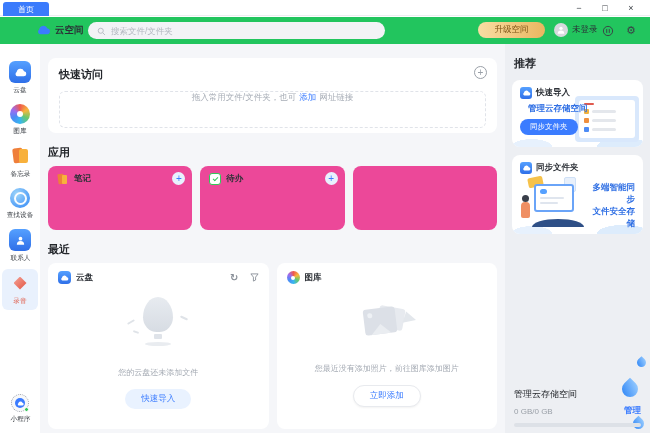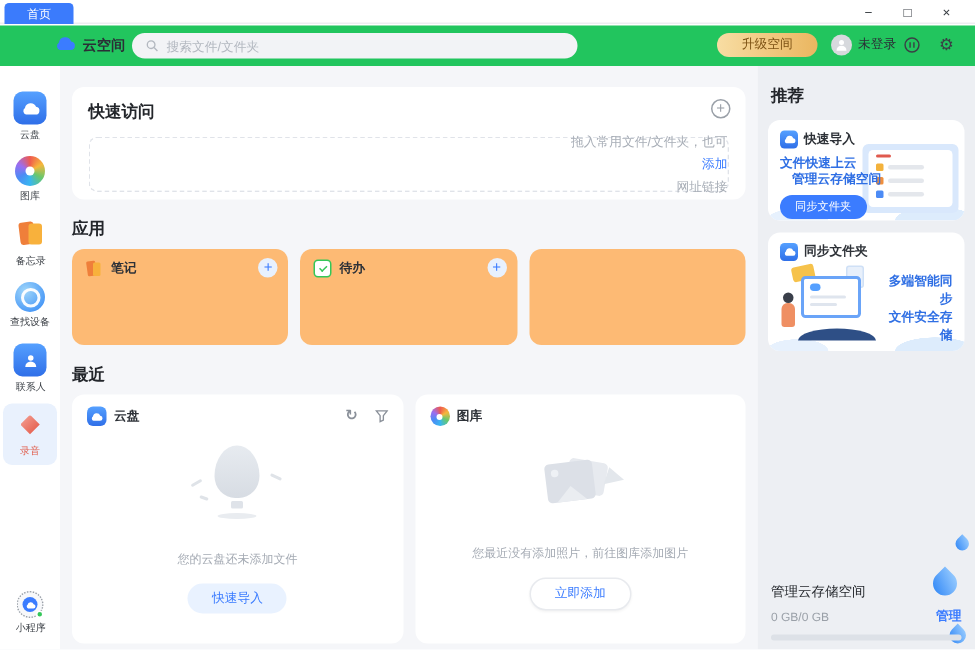--- a/index.html
+++ b/index.html
@@ -58,26 +58,26 @@
   .spacer { flex:1; }
   .mini-item { margin-bottom:5px; }
 
   
   .main { position:absolute; left:40px; top:44px; width:465px; bottom:0; background:#f5f6f9; padding:14px 8px 0; overflow:hidden; }
   .section-title { font-size:11px; font-weight:bold; color:#23262b; }
   .qa-card { background:#fff; border-radius:8px; padding:9px 11px; height:75px; position:relative; }
   .qa-plus { position:absolute; right:10px; top:8px; width:13px; height:13px; border:1px solid #9aa0a8; border-radius:50%;
              color:#9aa0a8; font-size:10px; line-height:11px; text-align:center; cursor:pointer; }
   .qa-drop { margin-top:9px; height:37px; border:1px dashed #e0e3e9; border-radius:6px;
-             display:flex; align-items:flex-end; justify-content:center; gap:3px; font-size:8.5px; color:#a7adb6;flex-direction:column; }
+             display:flex; align-items:flex-start; justify-content:center; gap:3px; font-size:8.5px; color:#a7adb6; }
   .link { color:#3b7cff; cursor:pointer; text-decoration:none; }
 
   .apps-title { margin:12px 0 6px; }
   .apps-row { display:grid; grid-template-columns:1fr 1fr 1fr; gap:8px; }
-  .app-card { background:#fdba74; border-radius:8px; height:64px; padding:7px 9px; position:relative; cursor:pointer; }
+  .app-card { background:#ec4899; border-radius:8px; height:64px; padding:7px 9px; position:relative; cursor:pointer; }
   .app-head { display:flex; align-items:center; gap:5px; font-size:8.5px; font-weight:bold; color:#2e3238; }
   .app-plus { position:absolute; right:7px; top:6px; width:13px; height:13px; border-radius:50%; background:#e8f1fe;
               color:#3b7cff; font-size:10px; line-height:13px; text-align:center; cursor:pointer; }
   .ai { width:12px; height:12px; border-radius:3px; display:flex; align-items:center; justify-content:center; position:relative; }
   .ai-note { background:transparent; }
   .note-a { position:absolute; left:1px; top:1px; width:6px; height:10px; background:#ef7f3a; border-radius:1px; transform:rotate(-8deg); }
   .note-b { position:absolute; left:5px; top:2px; width:5px; height:9px; background:#f8b13c; border-radius:1px; }
   .ai-todo { border:1.5px solid #34c759; border-radius:3px; background:#fff; }
   .ai-todo::after { content:""; width:4px; height:2px; border-left:1.5px solid #34c759; border-bottom:1.5px solid #34c759; transform:rotate(-45deg); margin-top:-1px; }
 
@@ -367,21 +367,20 @@
     <div class="rec-card rec1">
       <div class="rec-head">
         <span class="ri">
           <svg width="9" height="6" viewBox="0 0 20 14">
               <path d="M5 13h10a4 4 0 0 0 .5-7.97A6 6 0 0 0 4 6.2 3.8 3.8 0 0 0 5 13z" fill="#fff"></path>
             </svg>
         </span>
         <span>快速导入</span>
       </div>
       <div class="txt">
-        <div>文件快速上云</div>
         <div class="l2">管理云存储空间</div>
       </div>
       <button class="btn-blue">同步文件夹</button>
       <div class="fm">
         <div class="fm-win">
           <div class="fm-tick"></div>
           <div class="fm-row">
               <span class="fm-sq" style="background:#f3b23c"></span>
               <span class="fm-bar"></span>
             </div>

